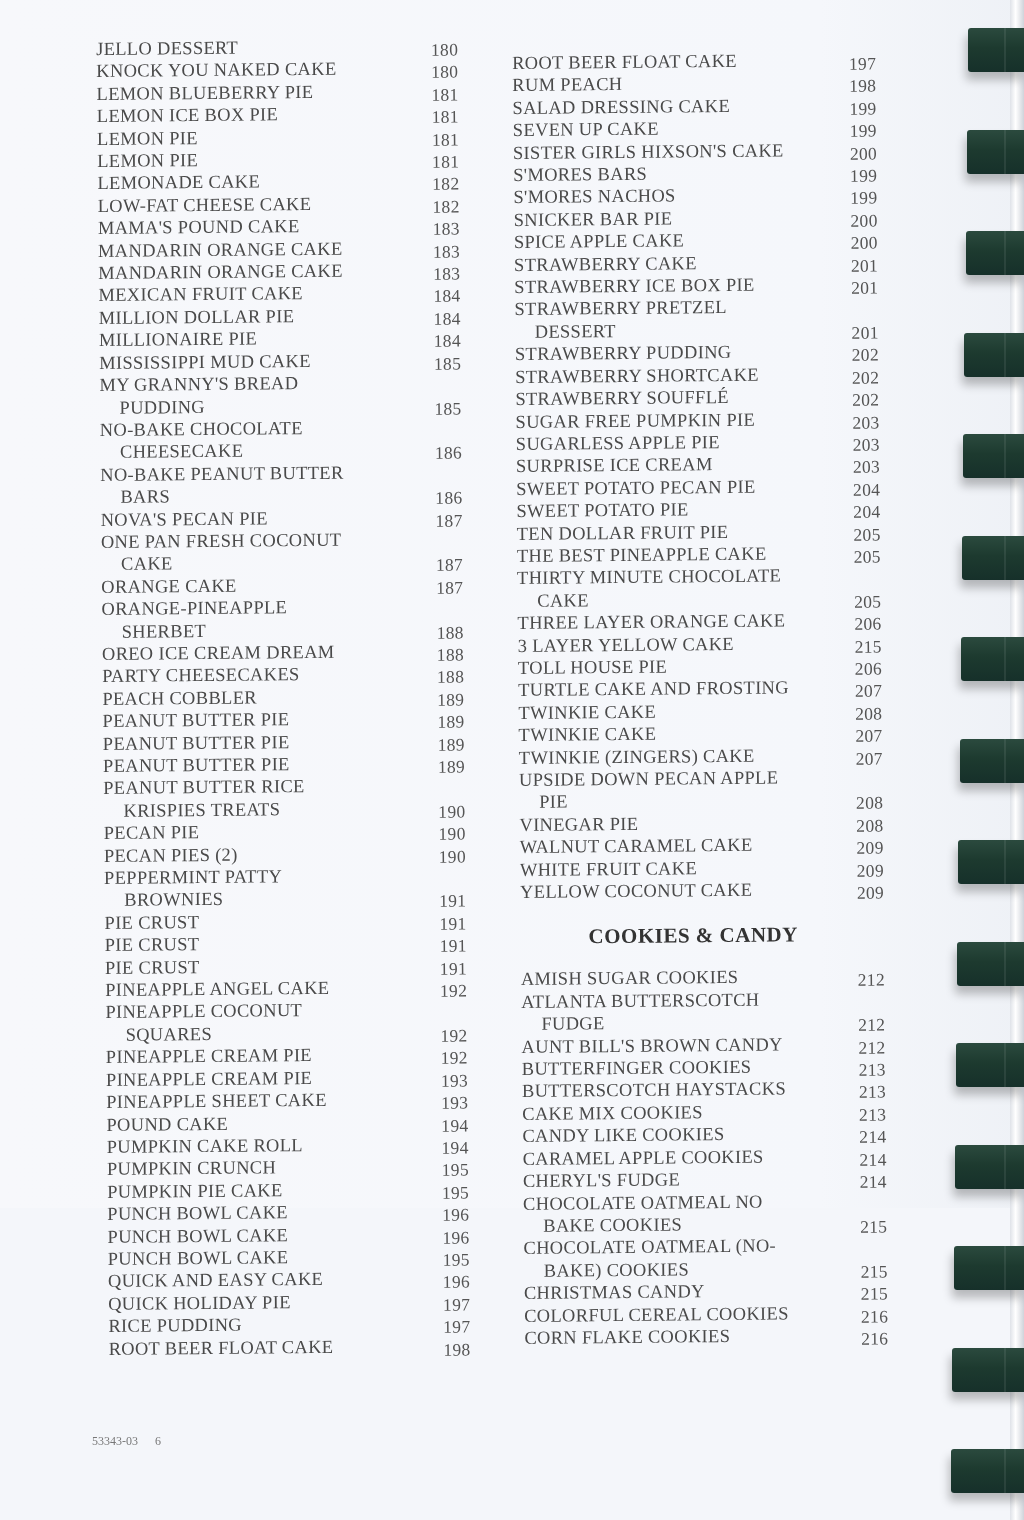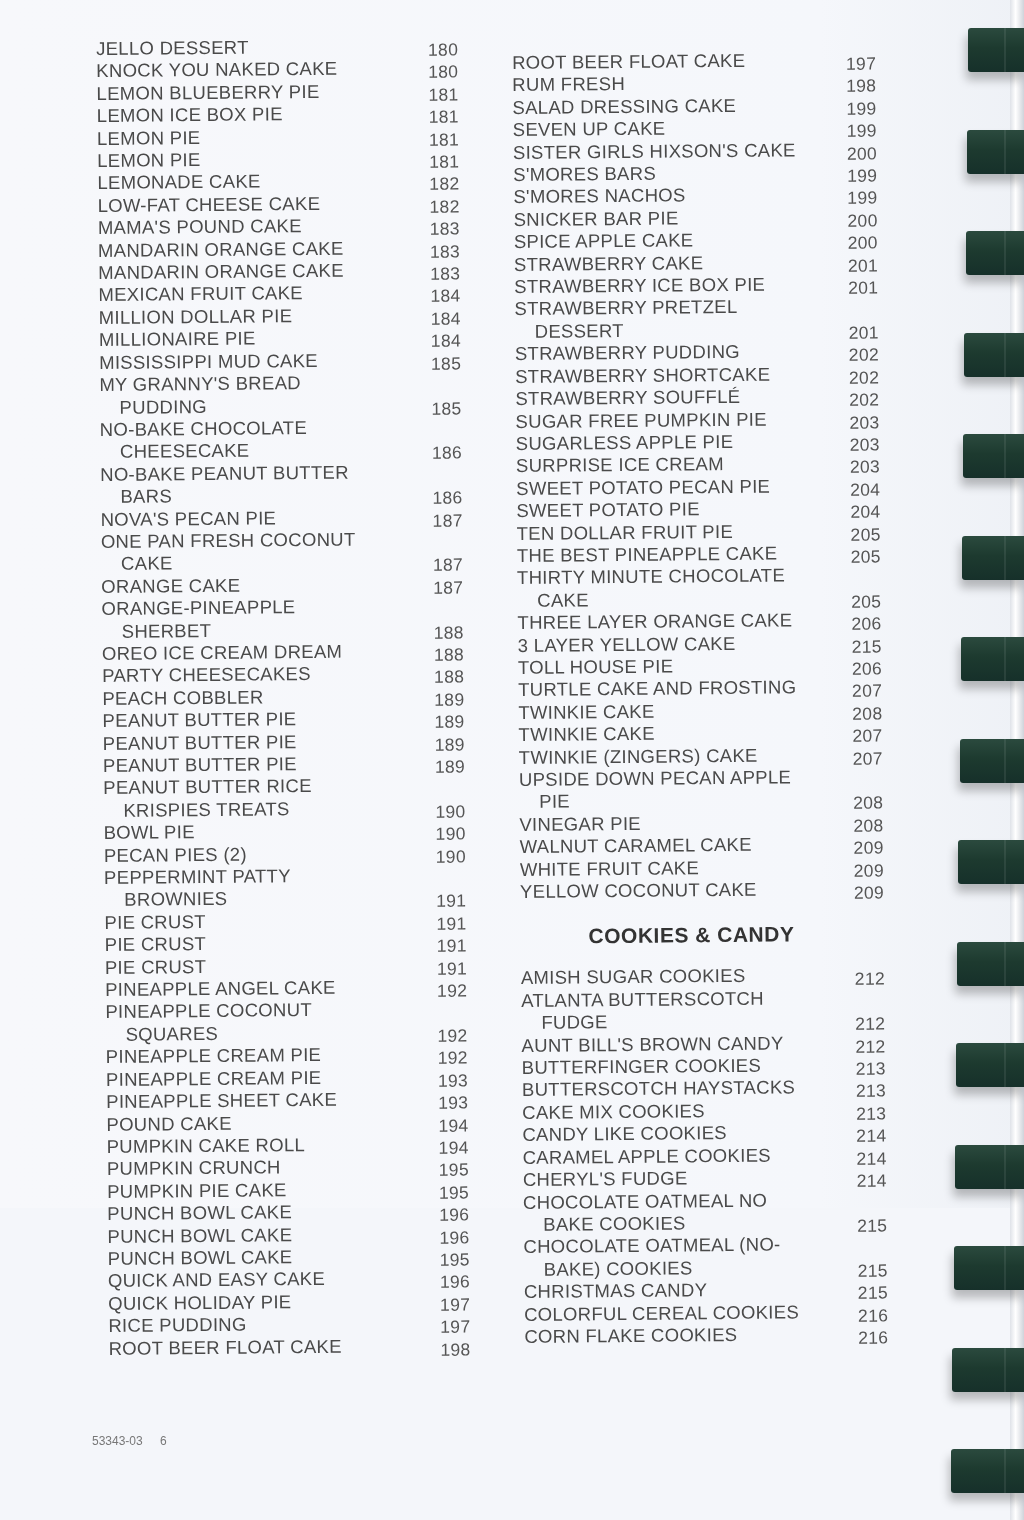--- a/index.html
+++ b/index.html
@@ -5,20 +5,21 @@
   html, body { margin: 0; padding: 0; }
   body {
     width: 1024px; height: 1520px; overflow: hidden;
     background: #f4f6fa;
     font-family: "Liberation Sans", "DejaVu Sans", sans-serif;
     position: relative;
   }
   .page {
     position: absolute; left: 0; top: 0; width: 1024px; height: 1208px;
     background: linear-gradient(90deg, #f7f8fb 0%, #f5f7fb 80%, #eef1f6 100%);
+    font-family: Liberation Serif, serif;
   }
   .col { position: absolute; }
   .col-left { left: 96px; top: 38px; width: 390px; transform: rotate(-0.55deg); transform-origin: 0 0; }
   .col-right { left: 512px; top: 52px; width: 392px; transform: rotate(-0.55deg); transform-origin: 0 0; }
   .entry {
     position: relative;
     font-size: 18.5px; color: #4a4a4a; letter-spacing: 0.3px;
     line-height: 22.4px;
   }
   .entry .name { display: block; width: 315px; }
@@ -167,21 +168,21 @@
       </div>
       <div class="entry">
         <span class="name"><span>PEANUT BUTTER PIE</span></span>
         <span class="pg">189</span>
       </div>
       <div class="entry">
         <span class="name"><span>PEANUT BUTTER RICE</span><span class="cont">KRISPIES TREATS</span></span>
         <span class="pg">190</span>
       </div>
       <div class="entry">
-        <span class="name"><span>BOWL PIE</span></span>
+        <span class="name"><span>PECAN PIE</span></span>
         <span class="pg">190</span>
       </div>
       <div class="entry">
         <span class="name"><span>PECAN PIES (2)</span></span>
         <span class="pg">190</span>
       </div>
       <div class="entry">
         <span class="name"><span>PEPPERMINT PATTY</span><span class="cont">BROWNIES</span></span>
         <span class="pg">191</span>
       </div>
@@ -262,21 +263,21 @@
         <span class="pg">198</span>
       </div>
     </div>
   <div class="col col-right">
     <div id="right-col">
         <div class="entry">
           <span class="name"><span>ROOT BEER FLOAT CAKE</span></span>
           <span class="pg">197</span>
         </div>
         <div class="entry">
-          <span class="name"><span>RUM FRESH</span></span>
+          <span class="name"><span>RUM PEACH</span></span>
           <span class="pg">198</span>
         </div>
         <div class="entry">
           <span class="name"><span>SALAD DRESSING CAKE</span></span>
           <span class="pg">199</span>
         </div>
         <div class="entry">
           <span class="name"><span>SEVEN UP CAKE</span></span>
           <span class="pg">199</span>
         </div>

